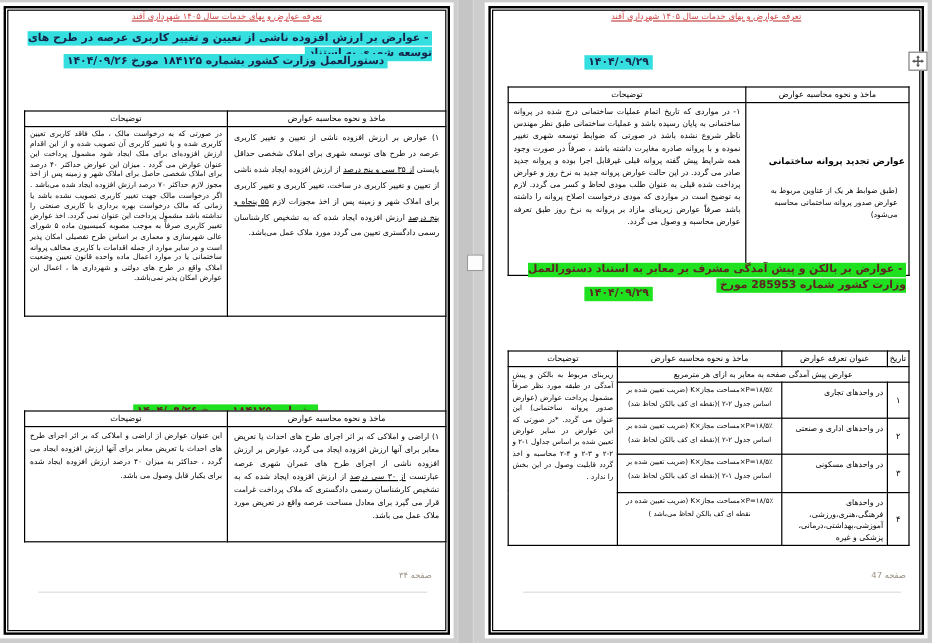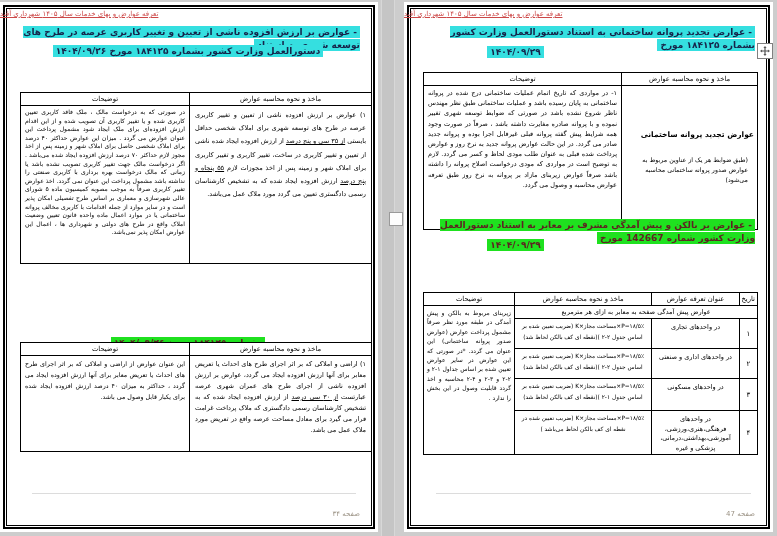--- a/index.html
+++ b/index.html
@@ -7,46 +7,46 @@
     width:777px;height:536px;position:relative;overflow:hidden;
     background:#cdcdcd;
     font-family:"DejaVu Sans",sans-serif;
   }
   .page{position:absolute;background:#ffffff;top:2px;height:530px;}
   .page-left{left:0;width:378px;}
   .page-right{left:404px;width:369px;}
   .gap-strip{position:absolute;left:381px;top:0;width:12px;height:536px;background:#c5c5c5;border-left:1px solid #d8d8d8;border-right:1px solid #d8d8d8;}
   .frame{position:absolute;inset:3px;border:2px solid #000;pointer-events:none;}
   .frame::after{content:"";position:absolute;inset:1px;border:1px solid #000;}
-  .hdr{position:absolute;top:8px;left:0;right:0;font-size:7px;color:#cc4747;}
+  .hdr{position:absolute;top:8px;left:0;right:0;text-align:center;font-size:7px;color:#cc4747;}
   .hdr span{text-decoration:underline;}
   .title-line{position:absolute;left:16px;right:18px;direction:rtl;text-align:right;font-size:9px;font-weight:bold;line-height:13px;}
   .title-center{text-align:center;}
   .shiftL{transform:translateX(-72px);}
   .hl-cyan{background:#35dfe0;color:#16244a;padding:1px 3px;}
   .hl-green{background:#1fe11f;color:#5e2222;padding:1px 3px;}
   table{border-collapse:collapse;position:absolute;table-layout:fixed;direction:rtl;background:#fff;}
   td,th{border:1px solid #000;vertical-align:top;padding:1px 3px;overflow:hidden;}
   th{font-weight:normal;font-size:6.8px;text-align:center;vertical-align:middle;padding:0 2px;}
   .toz-r1{font-size:6.5px;line-height:10.2px;text-align:justify;padding:2px 4px;}
   .toz-l1{font-size:6.1px;line-height:8.6px;text-align:justify;padding:2px 4px;}
   .toz-l2{font-size:6.3px;line-height:11px;text-align:justify;padding:2px 4px;}
   .toz-r2{font-size:6px;line-height:9.4px;text-align:justify;padding:2px 3px;}
   .makhz-l{font-size:6.5px;line-height:13.2px;text-align:justify;padding:3px 5px;}
   .makhz-l2{font-size:6.5px;line-height:11px;text-align:justify;padding:3px 5px;}
   .makhz-mid{vertical-align:middle;}
   .makhz-title{font-size:7.5px;font-weight:bold;margin-bottom:16px;}
   .makhz-note{font-size:6.3px;line-height:10px;padding:0 6px;}
   .span-cell{font-size:6.5px;text-align:center;vertical-align:middle;padding:1px;}
   .num-cell{font-size:7px;text-align:center;vertical-align:middle;}
-  .onvan-cell{font-size:6.5px;line-height:9.5px;text-align:center;vertical-align:top;padding-top:4px;}
+  .onvan-cell{font-size:6.5px;line-height:9.5px;vertical-align:top;padding-top:4px;}
   .formula-cell{font-size:5.8px;line-height:10.5px;text-align:center;vertical-align:top;padding-top:2px;}
   .u{text-decoration:underline;}
   .footer-rule{position:absolute;left:32px;right:22px;top:491px;border-top:1px solid #dcdcdc;}
-  .footer-text{position:absolute;right:18px;top:508px;font-size:7px;color:#9a9183;direction:rtl;}
+  .footer-text{position:absolute;right:18px;top:474px;font-size:7px;color:#9a9183;direction:rtl;}
   .move-handle{position:absolute;right:0;top:41px;width:16px;height:16px;background:#fff;border:1px solid #808080;box-sizing:border-box;display:flex;align-items:center;justify-content:center;z-index:6;}
   .side-handle{position:absolute;left:-15px;top:210px;width:14px;height:14px;background:#fdfdfd;border:1px solid #999;box-sizing:border-box;z-index:6;}
 </style>
 </head>
 <body>
 
 <div class="gap-strip"></div>
 
 <div class="page page-left">
   <div class="frame"></div>
@@ -101,21 +101,20 @@
 
   <div class="hdr"><span>تعرفه عوارض و بهای خدمات سال ۱۴۰۵ شهرداری آقند</span></div>
 
   <div class="move-handle">
     <svg width="10" height="10" viewBox="0 0 10 10">
         <path d="M5 0 L6.6 2.1 H5.6 V4.4 H7.9 V3.4 L10 5 L7.9 6.6 V5.6 H5.6 V7.9 H6.6 L5 10 L3.4 7.9 H4.4 V5.6 H2.1 V6.6 L0 5 L2.1 3.4 V4.4 H4.4 V2.1 H3.4 Z" fill="#555"></path>
       </svg>
   </div>
   <div class="side-handle"></div>
 
-  <div class="title-line" style="top:24px;"><span class="hl-cyan">- عوارض تجدید پروانه ساختمانی به استناد دستورالعمل وزارت کشور بشماره  ۱۸۴۱۲۵ مورخ</span></div>
   <div class="title-line title-center shiftL" style="top:44px;"><span class="hl-cyan">۱۴۰۴/۰۹/۲۹</span></div>
 
   <table style="top:70px;left:19px;width:334px;height:158px;">
     <colgroup>
         <col style="width:136px">
         <col style="width:198px">
       </colgroup>
     <tbody>
         <tr style="height:13px;">
       <th>ماخذ و نحوه محاسبه عوارض</th>
@@ -124,21 +123,21 @@
     <tr>
       <td class="makhz-mid">
         <div class="makhz-title">عوارض تجدید پروانه ساختمانی</div>
         <div class="makhz-note">(طبق ضوابط هر یک از عناوین مربوط به عوارض صدور پروانه ساختمانی محاسبه می‌شود)</div>
       </td>
       <td class="toz-r1">۱- در مواردی که تاریخ اتمام عملیات ساختمانی درج شده در پروانه ساختمانی به پایان رسیده باشد و عملیات ساختمانی طبق نظر مهندس ناظر شروع نشده باشد در صورتی که ضوابط توسعه شهری تغییر نموده و با پروانه صادره مغایرت داشته باشد ، صرفاً در صورت وجود همه شرایط پیش گفته پروانه قبلی غیرقابل اجرا بوده و پروانه جدید صادر می گردد. در این حالت عوارض پروانه جدید به نرخ روز و عوارض پرداخت شده قبلی به عنوان طلب مودی لحاظ و کسر می گردد. لازم به توضیح است در مواردی که مودی درخواست اصلاح پروانه را داشته باشد صرفاً عوارض زیربنای مازاد بر پروانه به نرخ روز طبق تعرفه عوارض محاسبه و وصول می گردد.</td>
     </tr>
   </tbody>
     </table>
 
-  <div class="title-line" style="top:217px;"><span class="hl-green">- عوارض بر بالکن و پیش آمدگی مشرف بر معابر به استناد دستورالعمل وزارت کشور شماره  142667 مورخ</span></div>
+  <div class="title-line" style="top:217px;"><span class="hl-green">- عوارض بر بالکن و پیش آمدگی مشرف بر معابر به استناد دستورالعمل وزارت کشور شماره  285953 مورخ</span></div>
   <div class="title-line title-center shiftL" style="top:237px;"><span class="hl-green">۱۴۰۴/۰۹/۲۹</span></div>
 
   <table style="top:290px;left:19px;width:334px;height:162px;">
     <colgroup>
         <col style="width:18px">
         <col style="width:88px">
         <col style="width:137px">
         <col style="width:91px">
       </colgroup>
     <tbody>

